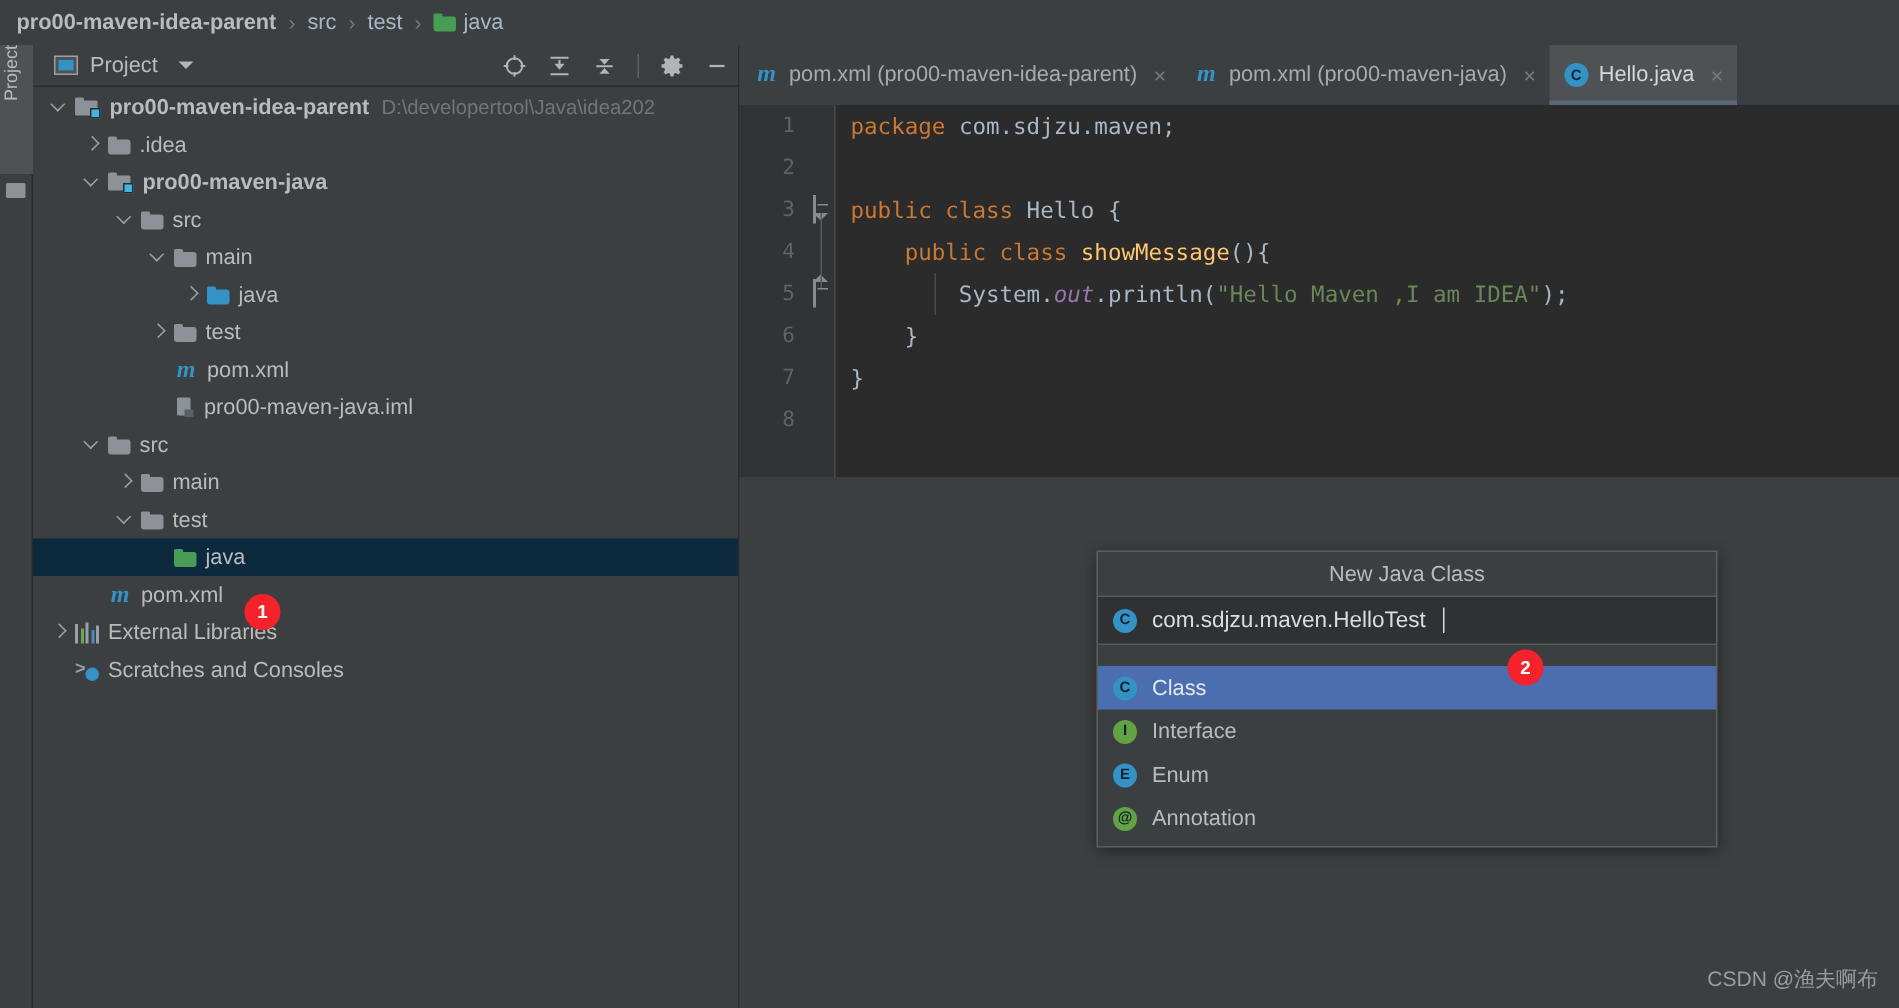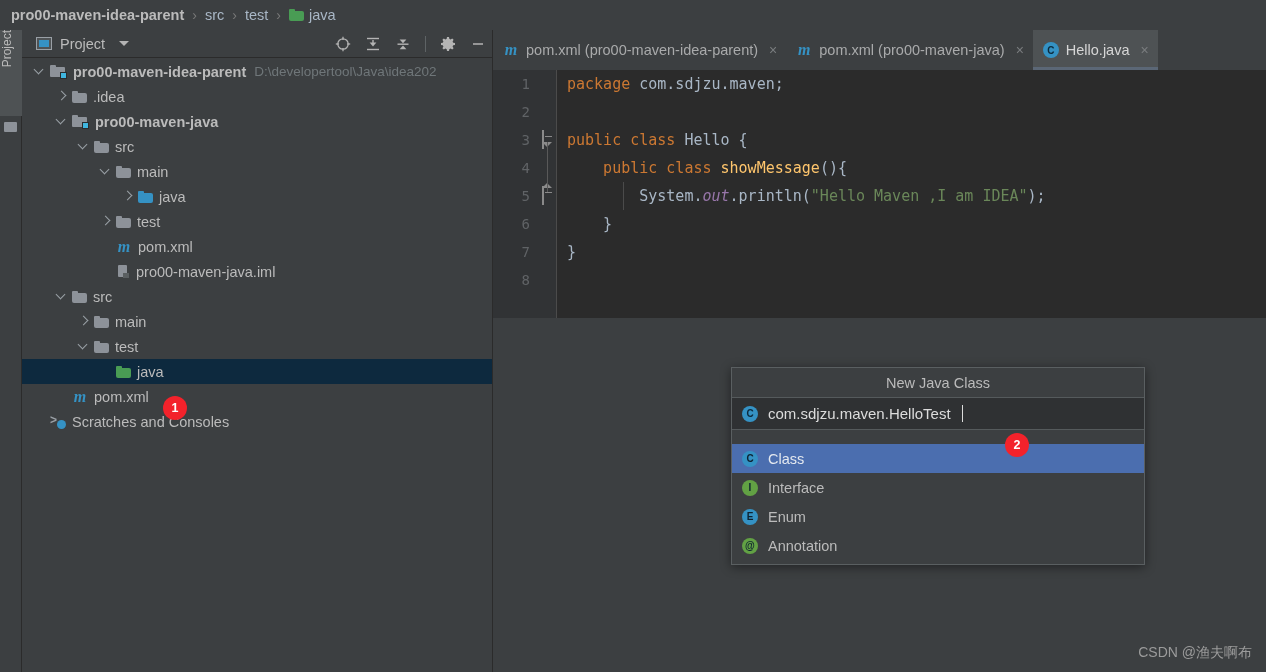--- a/index.html
+++ b/index.html
@@ -373,20 +373,31 @@
         </div>
         <div class="tree-row selected" style="padding-left: 78px;">
           <span class="arrow blank"></span>
           <span class="folder green"></span>
           <span class="label">java</span>
         </div>
         <div class="tree-row" style="padding-left: 34px;">
           <span class="arrow blank"></span>
           <span class="m-icon">m</span>
           <span class="label">pom.xml</span>
+        </div>
+        <div class="tree-row" style="padding-left: 12px;">
+          <span class="arrow right"></span>
+          <span class="lib-icon">
+            <i style="background: rgb(154, 160, 166); height: 13px;"></i>
+            <i style="background: rgb(106, 168, 79); height: 10px;"></i>
+            <i style="background: rgb(154, 160, 166); height: 14px;"></i>
+            <i style="background: rgb(75, 139, 190); height: 9px;"></i>
+            <i style="background: rgb(154, 160, 166); height: 12px;"></i>
+          </span>
+          <span class="label">External Libraries</span>
         </div>
         <div class="tree-row" style="padding-left: 12px;">
           <span class="arrow blank"></span>
           <span class="scr-icon">
             <i class="clock"></i>
           </span>
           <span class="label">Scratches and Consoles</span>
         </div>
       </div>
   </div>

